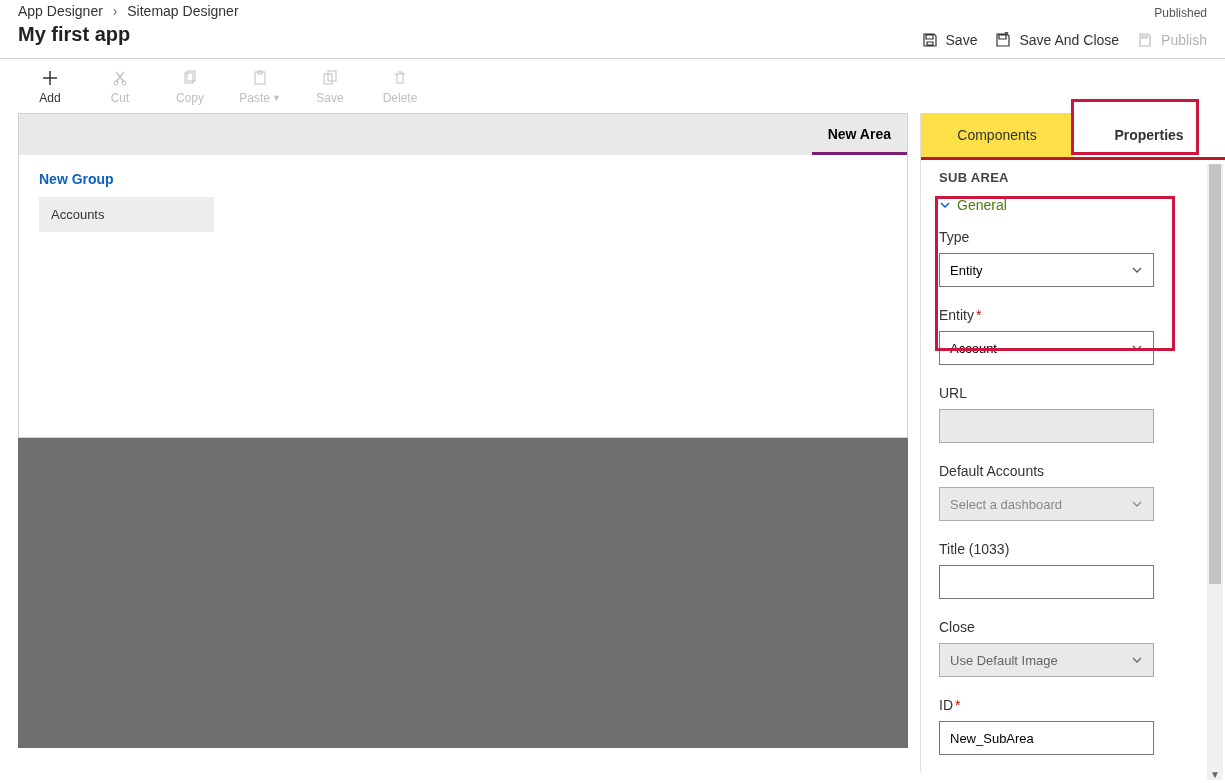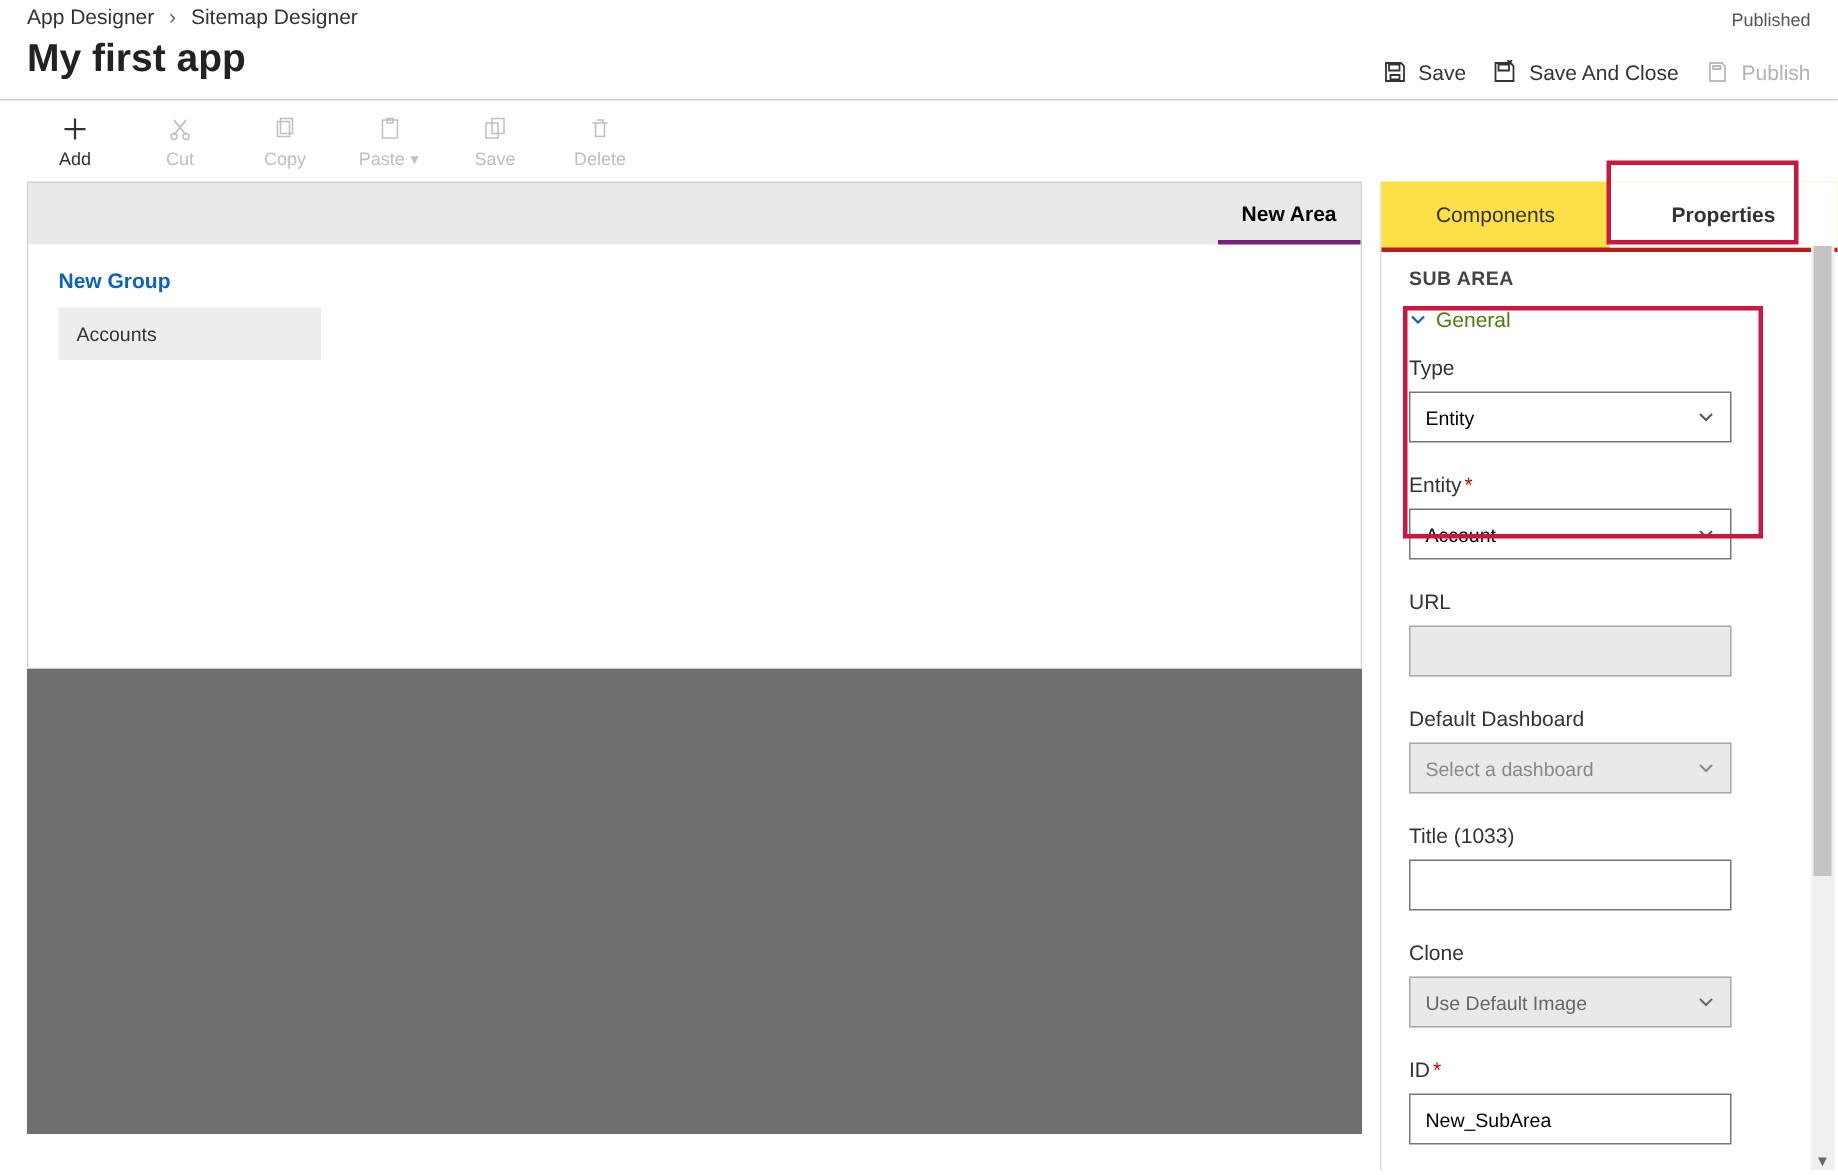--- a/index.html
+++ b/index.html
@@ -2,21 +2,21 @@
 <html><head>
 <meta charset="utf-8">
 <style>
   * { box-sizing: border-box; margin: 0; padding: 0; font-family: "Segoe UI", Arial, sans-serif; }
   body { background: #fff; width: 1225px; height: 783px; overflow: hidden; position: relative; }
 
   
   .header { padding: 3px 18px 12px 18px; border-bottom: 1px solid #cfcfcf; position: relative; }
   .breadcrumb { font-size: 14px; color: #333; }
   .breadcrumb .sep { margin: 0 6px; color: #666; }
-  .app-title { font-size: 26px; font-weight: 600; margin-top: 4px; color: #222; }
+  .app-title { font-size: 20px; font-weight: 600; margin-top: 4px; color: #222; }
   .status { position: absolute; top: 6px; right: 18px; font-size: 12px; color: #555; }
   .header-actions { position: absolute; bottom: 10px; right: 18px; display: flex; gap: 18px; align-items: center; }
   .h-action { display: flex; align-items: center; gap: 8px; font-size: 14px; color: #333; cursor: pointer; }
   .h-action.disabled { color: #b3b3b3; cursor: default; }
   .h-icon { width: 16px; height: 16px; display: inline-flex; align-items: center; justify-content: center; }
 
   
   .toolbar { display: flex; gap: 30px; padding: 10px 30px 8px 30px; }
   .tb-btn { display: flex; flex-direction: column; align-items: center; gap: 4px; font-size: 12px; color: #333; cursor: pointer; width: 40px; }
   .tb-btn.disabled { color: #bfbfbf; cursor: default; }
@@ -220,40 +220,40 @@
       </div>
 
       <div class="fld">
         <label class="fld-label">URL</label>
         <div class="input disabled">
           <input disabled="" value="" style="">
         </div>
       </div>
 
       <div class="fld">
-        <label class="fld-label">Default Dashboard</label>
+        <label class="fld-label">Default Accounts</label>
         <div class="select disabled">
           <span style="color:#888;">Select a dashboard</span>
           <span class="caret">
               <svg width="12" height="12" viewBox="0 0 12 12">
                 <path d="M2 4l4 4 4-4" fill="none" stroke="#888" stroke-width="1.3"></path>
               </svg>
             </span>
         </div>
       </div>
 
       <div class="fld">
         <label class="fld-label">Title (1033)</label>
         <div class="input">
           <input value="" style="">
         </div>
       </div>
 
       <div class="fld">
-        <label class="fld-label">Clone</label>
+        <label class="fld-label">Close</label>
         <div class="select disabled">
           <span style="color:#666;">Use Default Image</span>
           <span class="caret">
               <svg width="12" height="12" viewBox="0 0 12 12">
                 <path d="M2 4l4 4 4-4" fill="none" stroke="#666" stroke-width="1.3"></path>
               </svg>
             </span>
         </div>
       </div>
 

